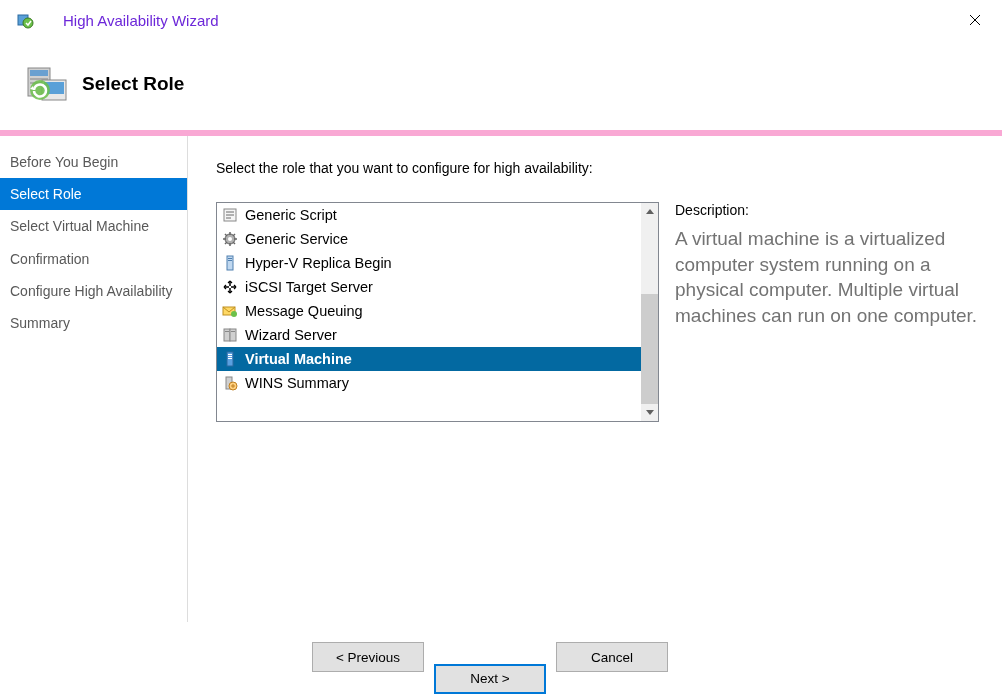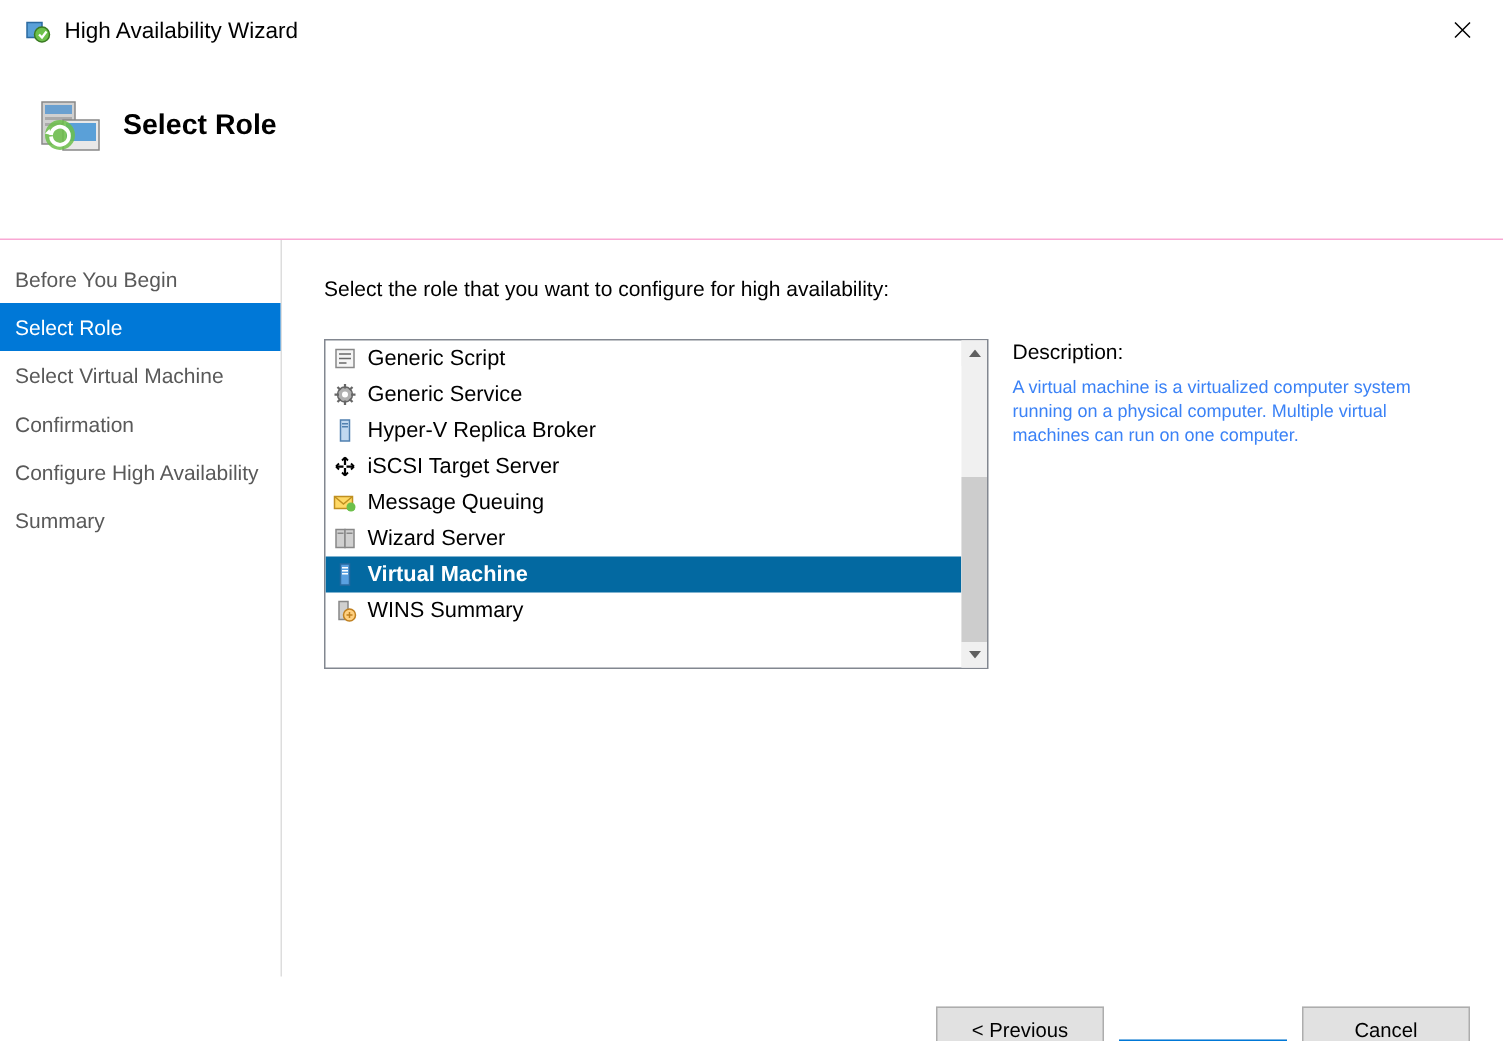--- a/index.html
+++ b/index.html
@@ -22,21 +22,22 @@
     .titlebar-icon {
       width: 20px;
       height: 20px;
       margin-right: 8px;
       display: flex;
       align-items: center;
       justify-content: center;
     }
     .titlebar-title {
       font-size: 15px;
-      color: #000000;
+      color: #6d28d9;
+      margin-left: 20px;
     }
     .titlebar-close {
       position: absolute;
       right: 12px;
       top: 8px;
       font-size: 18px;
       color: #000;
       cursor: pointer;
       width: 30px;
       height: 24px;
@@ -56,22 +57,21 @@
       margin-right: 12px;
     }
     .header-title {
       font-size: 19px;
       font-weight: bold;
       color: #000;
     }
     .body {
       display: flex;
       height: 492px;
-      border-top: 1px solid #f9a8d4;
-      margin-top: 29px;
+      border-top: 6px solid #f9a8d4;
     }
     .sidebar {
       width: 188px;
       border-right: 1px solid #ddd;
       padding-top: 10px;
     }
     .sidebar-item {
       padding: 7px 10px 7px 10px;
       font-size: 14px;
       color: #595959;
@@ -169,29 +169,29 @@
     .description {
       flex: 1;
       padding-top: 0;
     }
     .description-label {
       font-size: 14px;
       margin-bottom: 8px;
       color: #000;
     }
     .description-text {
-      font-size: 12px;
-      color: #3b82f6;
+      font-size: 19px;
+      color: #737373;
       line-height: 1.35;
     }
     .footer {
       height: 70px;
       display: flex;
       align-items: center;
-      justify-content: flex-end;
+      justify-content: center;
       padding-right: 22px;
       gap: 10px;
     }
     .btn {
       min-width: 112px;
       height: 30px;
       background: #e1e1e1;
       border: 1px solid #adadad;
       font-size: 13.5px;
       font-family: inherit;
@@ -281,21 +281,21 @@
           </div>
 
           <div class="list-item">
             <span class="list-icon">
               <svg width="16" height="16" viewBox="0 0 16 16">
                   <rect x="5" y="1" width="6" height="14" fill="#c0d8f0" stroke="#5080b0"></rect>
                   <rect x="6" y="3" width="4" height="1" fill="#5080b0"></rect>
                   <rect x="6" y="5" width="4" height="1" fill="#5080b0"></rect>
                 </svg>
             </span>
-            <span class="list-item-label">Hyper-V Replica Broker</span>
+            <span class="list-item-label">Hyper-V Replica Begin</span>
           </div>
 
           <div class="list-item">
             <span class="list-icon">
               <svg width="16" height="16" viewBox="0 0 16 16">
                   <path d="M2 8h5M9 8h5M8 2v5M8 9v5" stroke="#000" stroke-width="1.5"></path>
                   <path d="M2 8l2-2M2 8l2 2M14 8l-2-2M14 8l-2 2M8 2l-2 2M8 2l2 2M8 14l-2-2M8 14l2-2" stroke="#000" stroke-width="1.2"></path>
                 </svg>
             </span>
             <span class="list-item-label">iSCSI Target Server</span>

